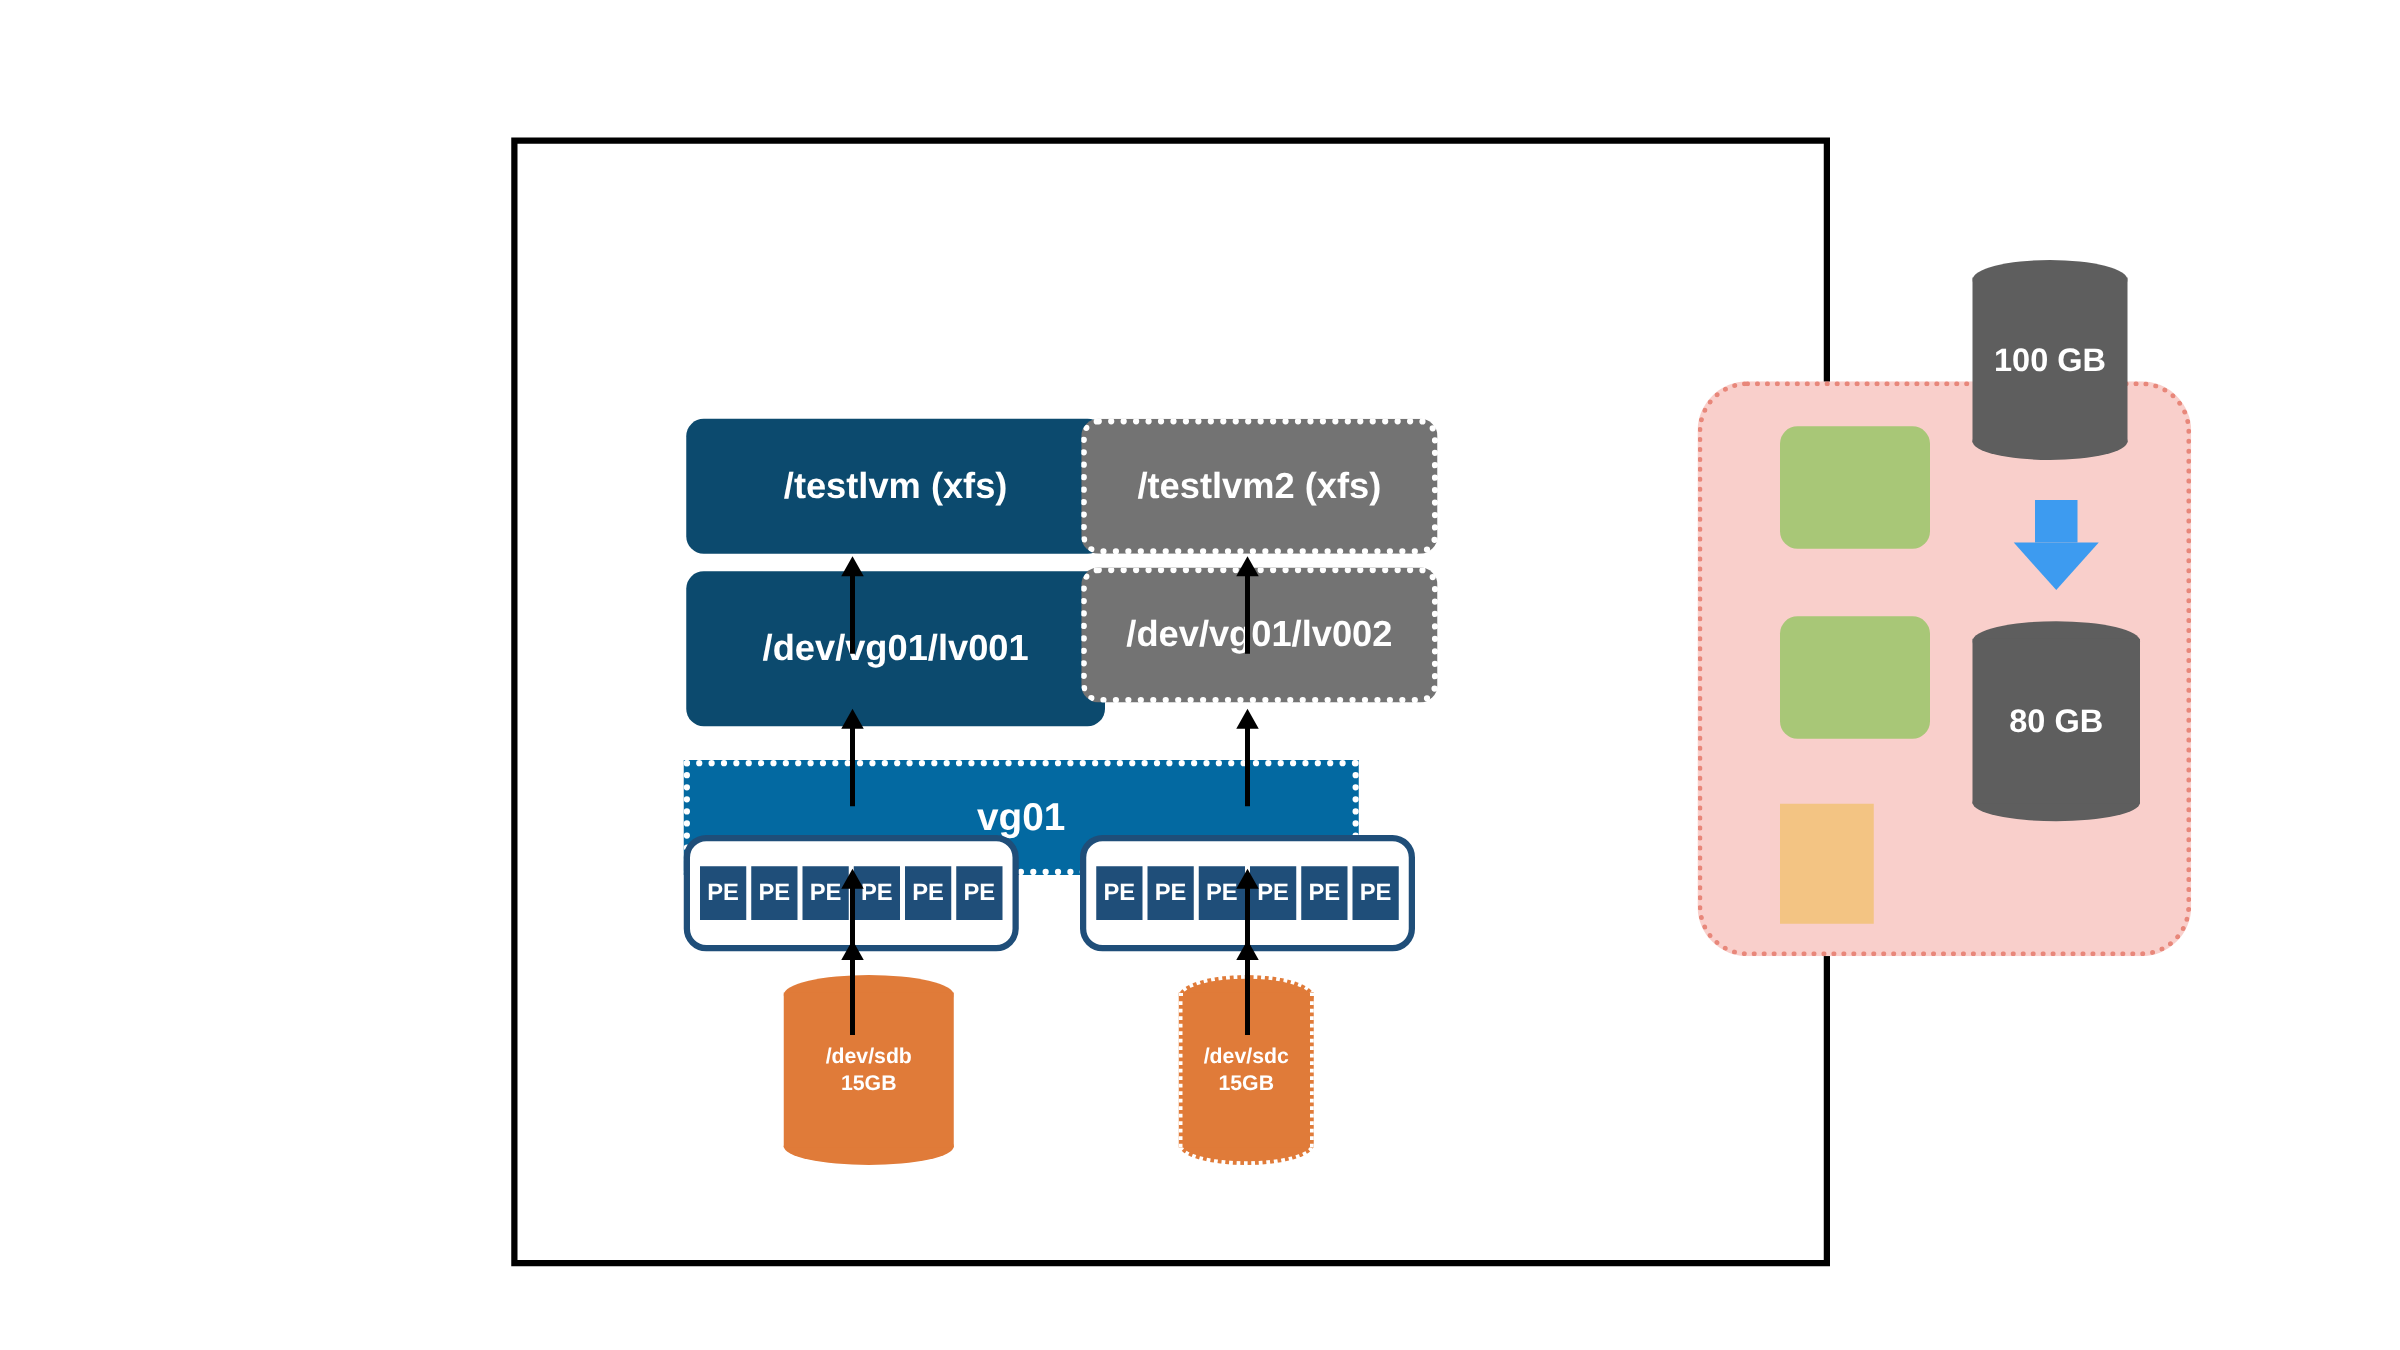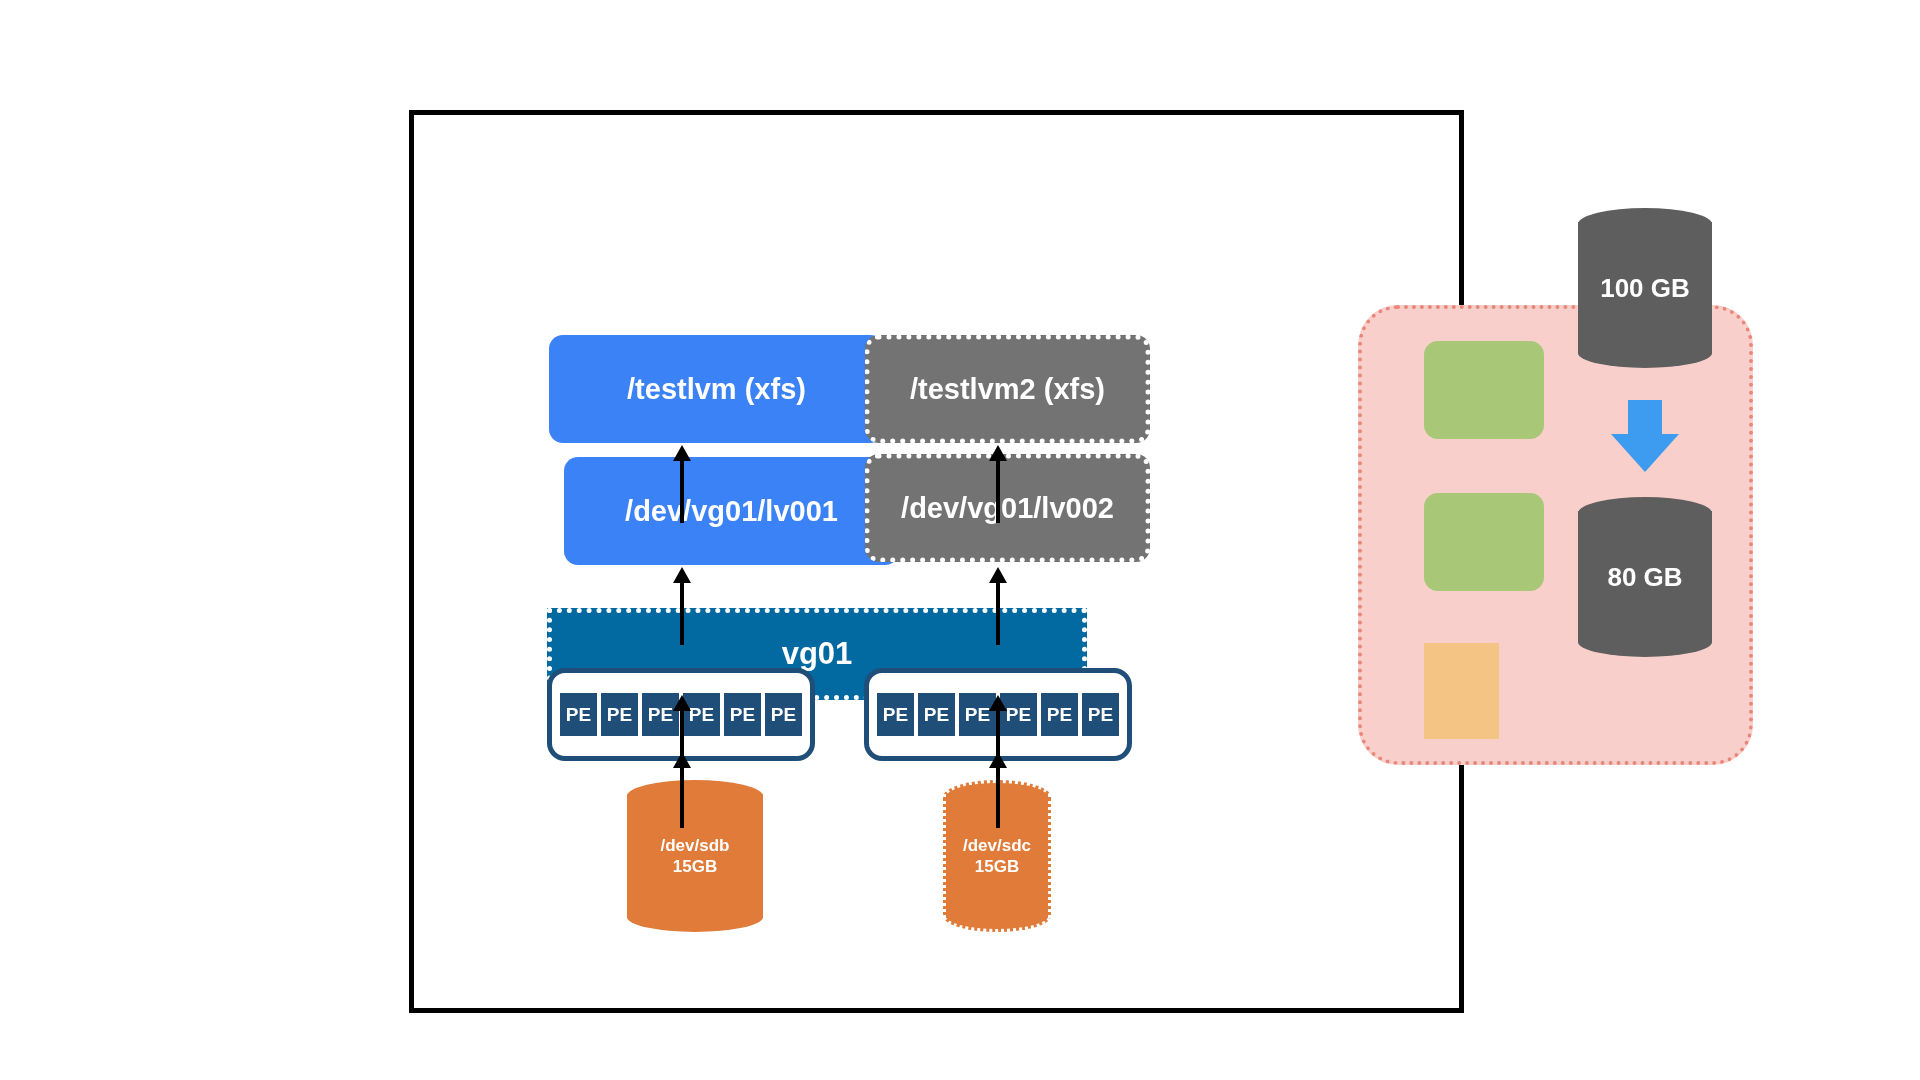--- a/index.html
+++ b/index.html
@@ -52,21 +52,21 @@
     display: flex;
     align-items: center;
     justify-content: center;
     color: #ffffff;
     font-weight: bold;
     z-index: 4;
     text-align: center;
   }
 
   .green {
-    background: #3b82f6;
+    background: #0c4a6e;
     border-radius: 14px;
   }
 
   .green-dotted {
     background: #737373;
     border-radius: 14px;
     border: 5px dotted #ffffff;
   }
 
   
@@ -243,21 +243,21 @@
       <span>/testlvm (xfs)</span>
     </div>
 
     <div class="node green-dotted" style="left:451px; top:220px; width:285px; height:108px; font-size:29px;">
       <span>/testlvm2 (xfs)</span>
     </div>
 
     <div class="arrow" style="left:266px; top:344px; height:64px;"></div>
     <div class="arrow" style="left:582px; top:344px; height:64px;"></div>
 
-    <div class="node green" style="left:150px; top:342px; width:335px; height:108px; font-size:29px;">
+    <div class="node green" style="left:135px; top:342px; width:335px; height:124px; font-size:29px;">
       <span>/dev/vg01/lv001</span>
     </div>
 
     <div class="node green-dotted" style="left:451px; top:339px; width:285px; height:108px; font-size:29px;">
       <span>/dev/vg01/lv002</span>
     </div>
 
     <div class="arrow" style="left:266px; top:466px; height:64px;"></div>
     <div class="arrow" style="left:582px; top:466px; height:64px;"></div>
 
@@ -304,21 +304,21 @@
     <div class="cyl dotted" style="--cyl-color:#e07b39; left:529px; top:665px; width:108px; height:152px;">
       <div class="top"></div>
       <div class="bottom"></div>
       <div class="body"></div>
       <div class="label" style="font-size:17px;">/dev/sdc
 15GB</div>
     </div>
 
   </div>
 
-  <div class="cyl" style="--cyl-color:#5e5e5e; left:1578px; top:208px; width:134px; height:160px;">
+  <div class="cyl" style="--cyl-color:#5e5e5e; left:1578px; top:208px; width:124px; height:160px;">
     <div class="top"></div>
     <div class="bottom"></div>
     <div class="body"></div>
     <div class="label" style="font-size:26px;">100 GB</div>
   </div>
 
   <div class="blue-arrow" style="left:1578px; top:400px; width:134px; height:76px;">
     <div class="shaft"></div>
     <div class="head"></div>
   </div>

